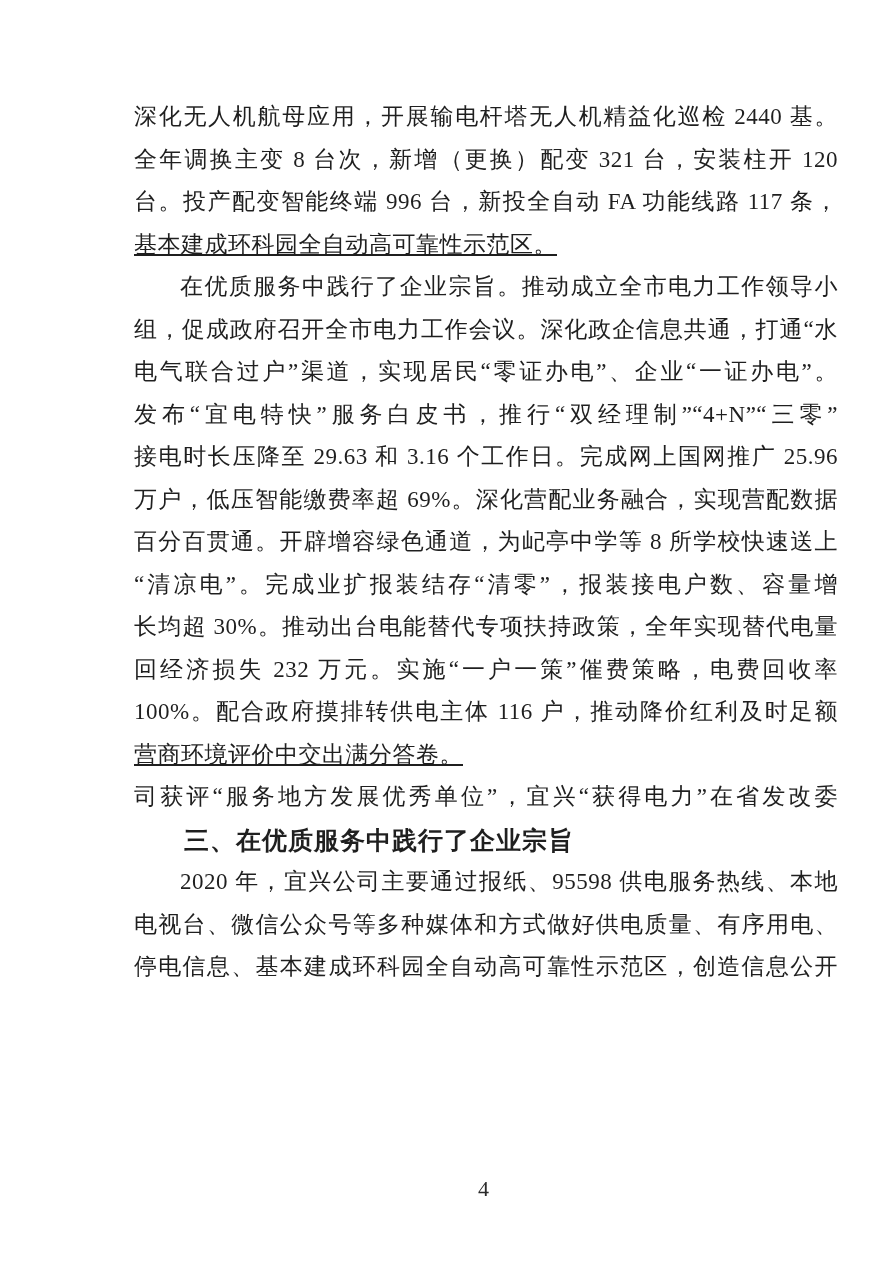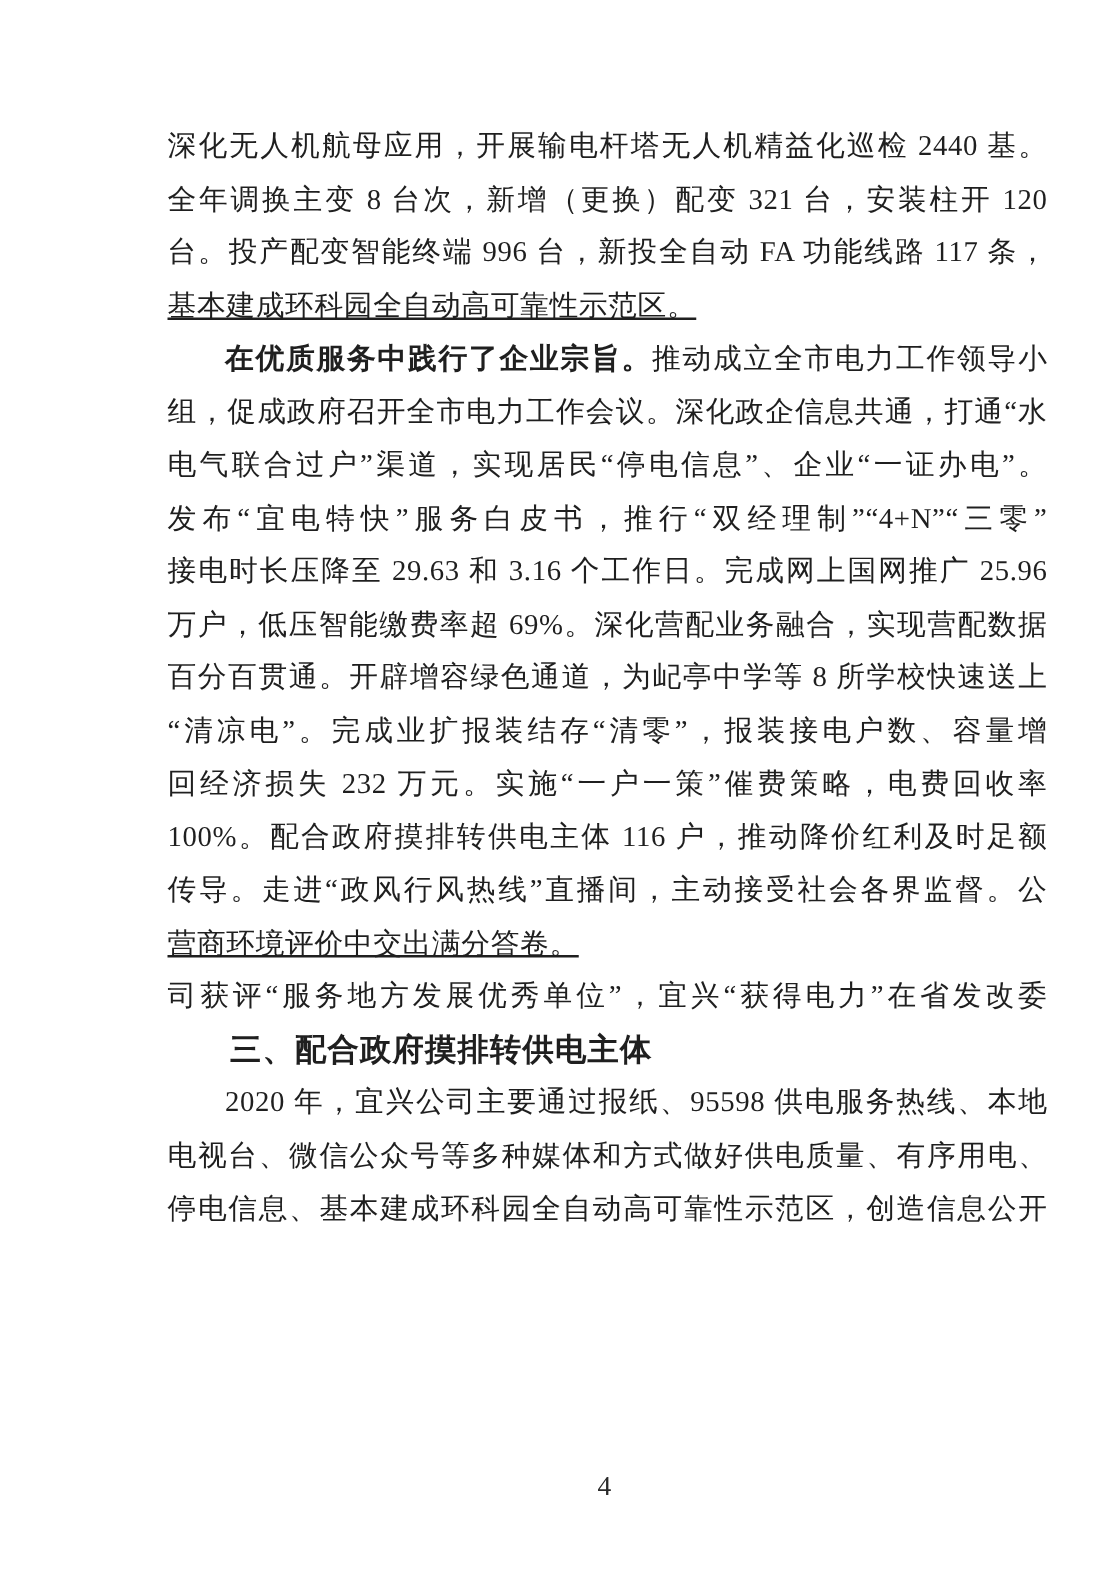--- a/index.html
+++ b/index.html
@@ -33,21 +33,21 @@
     letter-spacing: 0.5px;
   }
   .line.end {
     text-align-last: left;
     text-decoration: underline;
   }
   .line.indent {
     text-indent: 2em;
   }
   .lead {
-    font-weight: 700;
+    font-weight: 400;
   }
   .heading {
     font-family: "Liberation Sans", "DejaVu Sans", sans-serif;
     font-weight: 700;
     font-size: 25px;
     line-height: 42.5px;
     text-indent: 2em;
     text-align: left;
     text-align-last: left;
     letter-spacing: 1px;
@@ -69,33 +69,33 @@
 <div class="page">
   <div class="content">
 
     <div class="line">深化无人机航母应用，开展输电杆塔无人机精益化巡检 2440 基。</div>
     <div class="line">全年调换主变 8 台次，新增（更换）配变 321 台，安装柱开 120</div>
     <div class="line">台。投产配变智能终端 996 台，新投全自动 FA 功能线路 117 条，</div>
     <div class="line end">基本建成环科园全自动高可靠性示范区。</div>
 
     <div class="line indent"><span class="lead">在优质服务中践行了企业宗旨。</span><span>推动成立全市电力工作领导小</span></div>
     <div class="line">组，促成政府召开全市电力工作会议。深化政企信息共通，打通“水</div>
-    <div class="line">电气联合过户”渠道，实现居民“停电信息”、企业“一证办电”。</div>
+    <div class="line">电气联合过户”渠道，实现居民“零证办电”、企业“一证办电”。</div>
     <div class="line">发布“宜电特快”服务白皮书，推行“双经理制”“4+N”“三零”</div>
     <div class="line">接电时长压降至 29.63 和 3.16 个工作日。完成网上国网推广 25.96</div>
     <div class="line">万户，低压智能缴费率超 69%。深化营配业务融合，实现营配数据</div>
     <div class="line">百分百贯通。开辟增容绿色通道，为屺亭中学等 8 所学校快速送上</div>
     <div class="line">“清凉电”。完成业扩报装结存“清零”，报装接电户数、容量增</div>
+    <div class="line">长均超 30%。推动出台电能替代专项扶持政策，全年实现替代电量</div>
     <div class="line">回经济损失 232 万元。实施“一户一策”催费策略，电费回收率</div>
     <div class="line">100%。配合政府摸排转供电主体 116 户，推动降价红利及时足额</div>
-    <div class="line">传导。走进“政风行风热线”直播间，主动接受社会各界监督。公</div>
     <div class="line end">营商环境评价中交出满分答卷。</div>
     <div class="line">司获评“服务地方发展优秀单位”，宜兴“获得电力”在省发改委</div>
 
-    <div class="heading">三、配合政府摸排转供电主体</div>
+    <div class="heading">三、在优质服务中践行了企业宗旨</div>
 
     <div class="line indent">2020 年，宜兴公司主要通过报纸、95598 供电服务热线、本地</div>
     <div class="line">电视台、微信公众号等多种媒体和方式做好供电质量、有序用电、</div>
     <div class="line">停电信息、基本建成环科园全自动高可靠性示范区，创造信息公开</div>
 
   </div>
 
   <div class="page-number">4</div>
 </div>
 

